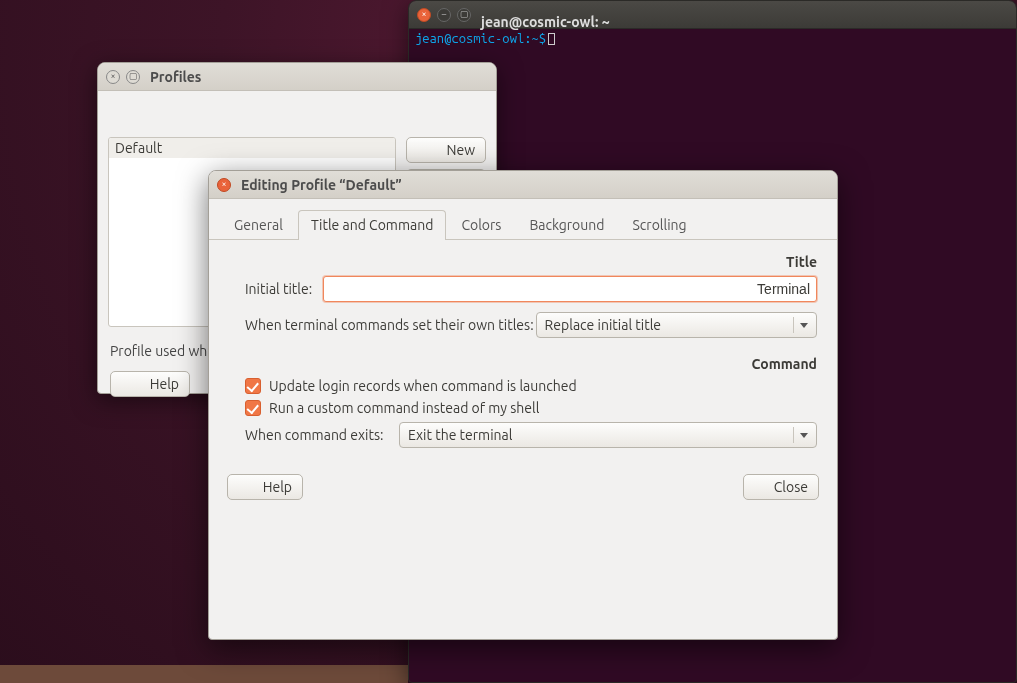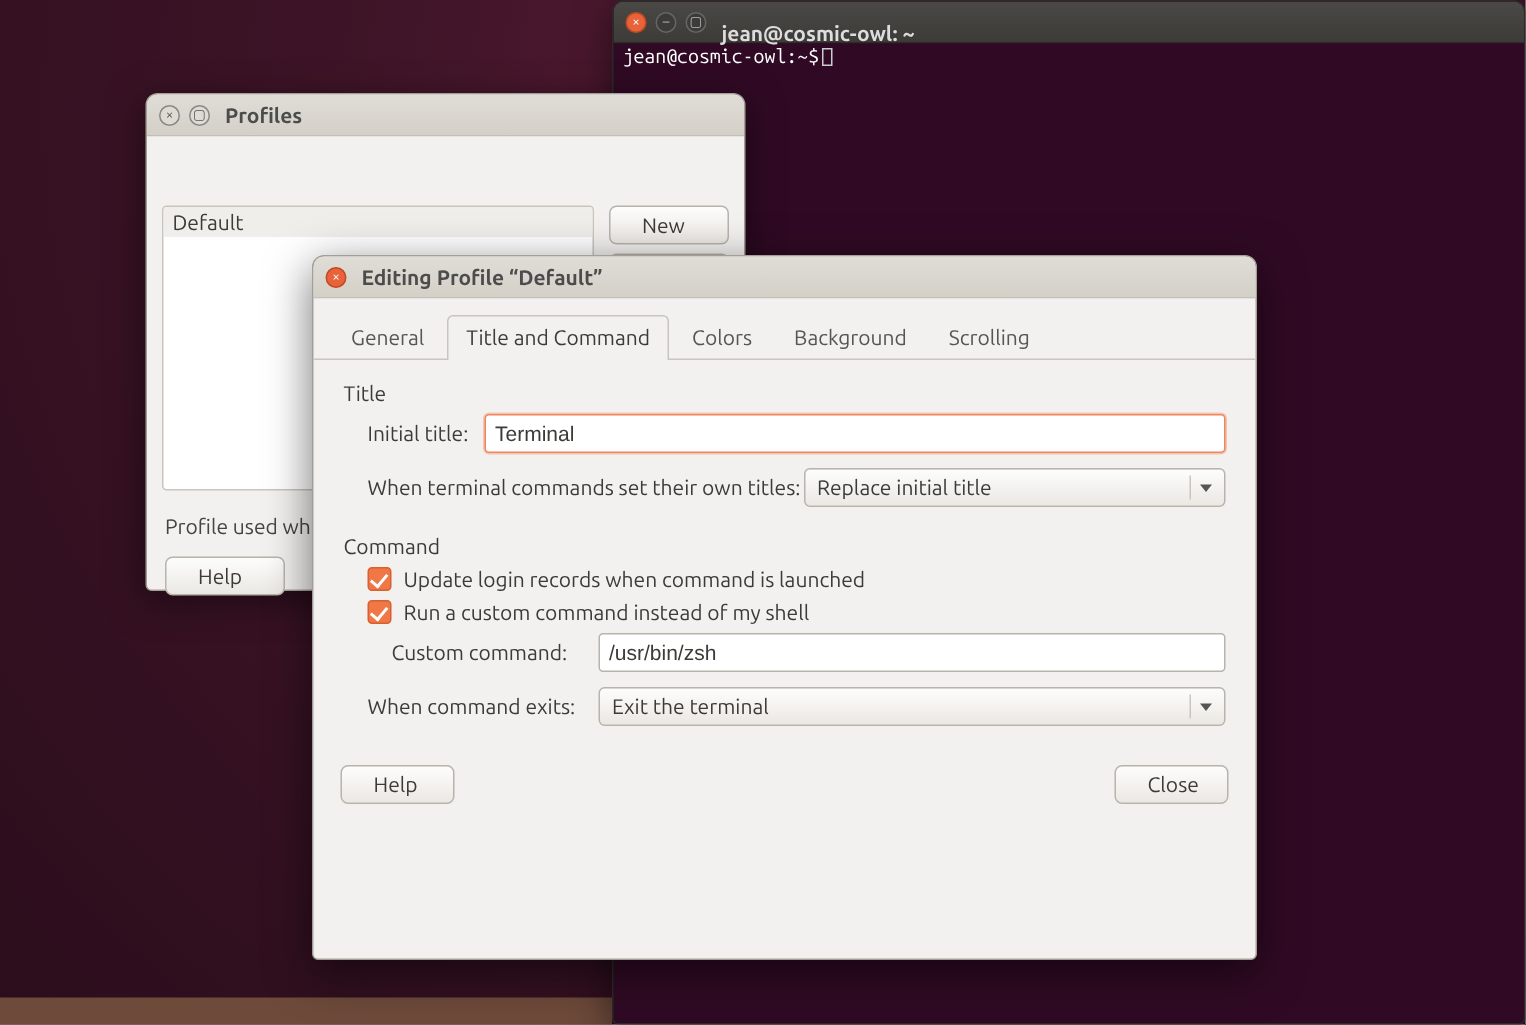--- a/index.html
+++ b/index.html
@@ -67,21 +67,21 @@
   .terminal .titlebar .tb-btn { background: #3c3b37; border-color:#666; color:#bbb; }
   .terminal .titlebar .tb-close { background: #e9633a; border-color:#c04a23; color:#fff; }
   .terminal {
     background: #300a24;
     border-color: #2b2a27;
   }
   .term-body {
     padding: 2px 6px;
     font-family: "Ubuntu Mono", "DejaVu Sans Mono", monospace;
     font-size: 13px;
-    color: #ffffff;
+    color: #0ea5e9;
     white-space: pre;
   }
   .term-cursor {
     display: inline-block;
     width: 7px; height: 12px;
     border: 1px solid #ccc;
     vertical-align: -2px;
     margin-left: 2px;
   }
 
@@ -105,22 +105,22 @@
     background: #f0eeea;
   }
   .profiles-btns {
     display: flex; flex-direction: column; gap: 6px;
     width: 80px;
   }
   .btn {
     background: linear-gradient(#fdfdfc, #ebe8e3);
     border: 1px solid #b8b4ab;
     border-radius: 5px;
-    padding: 4px 21px;
-    text-align: left;
+    padding: 4px 10px;
+    text-align: right;
     font-size: 14px;
     color: #3c3b37;
     cursor: default;
   }
   .btn:active, .btn.focused {
     background: linear-gradient(#ebe8e3, #dad6cf);
   }
   .profiles-desc {
     padding: 6px 12px 4px;
     color: #444;
@@ -156,38 +156,40 @@
   }
   .tab.active {
     background: #f2f1f0;
     border-color: #c9c5bd;
     color: #3c3b37;
   }
   .tab-content {
     padding: 14px 20px 4px;
   }
   .section-head {
-    font-weight: normal;
+    font-weight: bold;
     margin-bottom: 6px;
+    text-align: right;
   }
   .field-row {
     display: flex;
     align-items: center;
     gap: 2px;
     margin: 4px 0 10px 16px;
   }
   .field-label { width: auto; }
   .input-text {
     flex: 1;
     padding: 4px 6px;
     border: 1px solid #b8b4ab;
     border-radius: 3px;
     font-size: 14px;
     background: #fff;
     color: #3c3b37;
+    text-align: right;
   }
   .input-text.orange {
     border: 1px solid #f0875c;
     box-shadow: 0 0 0 1px rgba(240,135,92,0.4);
   }
   .dropdown {
     display: flex; align-items: center;
     background: linear-gradient(#fdfdfc, #ebe8e3);
     border: 1px solid #b8b4ab;
     border-radius: 4px;
@@ -310,24 +312,20 @@
 
       <div class="check-row">
         <div class="cb checked"></div>
         <div>Update login records when command is launched</div>
       </div>
       <div class="check-row">
         <div class="cb checked"></div>
         <div>Run a custom command instead of my shell</div>
       </div>
 
-      <div class="field-row" style="margin-left:32px;">
-        <div class="field-label" style="width:136px;">Custom command:</div>
-        <input class="input-text" value="/usr/bin/zsh" style="">
-      </div>
 
       <div class="field-row" style="margin-left:16px;">
         <div class="field-label" style="width:152px;">When command exits:</div>
         <div class="dropdown">
           <span>Exit the terminal</span>
           <span style="display:flex;align-items:center;">
               <span class="divider"></span>
               <span class="caret"></span>
             </span>
         </div>

